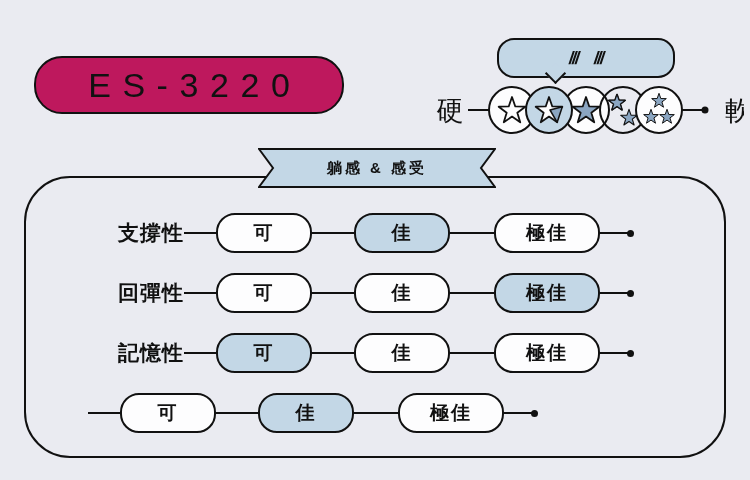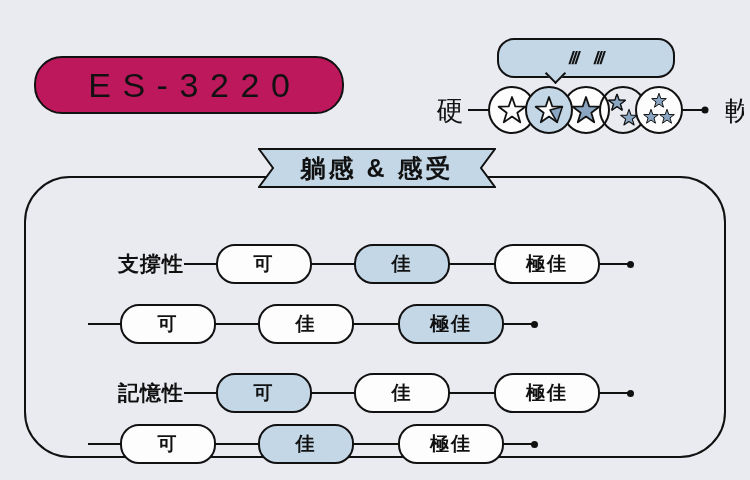--- a/index.html
+++ b/index.html
@@ -57,48 +57,48 @@
     border:2px solid #111;border-radius:46px;
     background:transparent;z-index:1;
   }
 
   
   .ribbon{left:258px;top:148px;width:238px;height:40px;z-index:2;}
   .ribbon svg{display:block;}
   .ribbon .title{
     position:absolute;left:0;top:0;width:100%;height:100%;
     display:flex;align-items:center;justify-content:center;
-    font-size:25px;font-weight:600;letter-spacing:3px;white-space:nowrap;
+    font-size:15px;font-weight:600;letter-spacing:3px;white-space:nowrap;
   }
 
   
   .row{
     left:88px;height:40px;width:560px;
-    display:flex;align-items:center;z-index:2;margin-top:31px;
+    display:flex;align-items:center;z-index:2;
   }
   .row .attr-label{
     width:96px;text-align:right;font-size:21px;font-weight:600;
     letter-spacing:1px;white-space:nowrap;flex:none;
   }
   .seg{border-top:2px solid #111;flex:none;height:0;}
   .seg.s1{width:32px;}
   .seg.s2{width:42px;}
   .seg.s3{width:44px;}
   .seg.s4{width:28px;}
   .pill{
     flex:none;width:92px;height:36px;background:#fdfdfe;
     border:2px solid #111;border-radius:19px;
     display:flex;align-items:center;justify-content:center;
     font-size:19px;font-weight:700;letter-spacing:2px;
   }
   .pill.wide{width:102px;}
   .pill.hl{background:#c3d7e6;}
   .end-dot{flex:none;width:7px;height:7px;border-radius:50%;background:#111;margin-left:-1px;}
 
-  .row.r0{top:213px;} .row.r1{top:273px;} .row.r2{top:342px;} .row.r3{top:393px;}
+  .row.r0{top:213px;} .row.r1{top:273px;} .row.r2{top:333px;} .row.r3{top:393px;}
 </style>
 </head>
 <body>
 
 <div class="abs model-badge">
   <span>ES-3220</span>
 </div>
 
 <div class="abs bubble">
   <span class="slash">///</span>
@@ -160,20 +160,21 @@
   <div class="pill">可</div>
   <div class="seg s2"></div>
   <div class="pill hl">佳</div>
   <div class="seg s3"></div>
   <div class="pill wide">極佳</div>
   <div class="seg s4"></div>
   <div class="end-dot"></div>
 </div>
 
 <div class="abs row r1">
+  <span class="attr-label">回彈性</span>
   <div class="seg s1"></div>
   <div class="pill">可</div>
   <div class="seg s2"></div>
   <div class="pill">佳</div>
   <div class="seg s3"></div>
   <div class="pill wide hl">極佳</div>
   <div class="seg s4"></div>
   <div class="end-dot"></div>
 </div>
 

